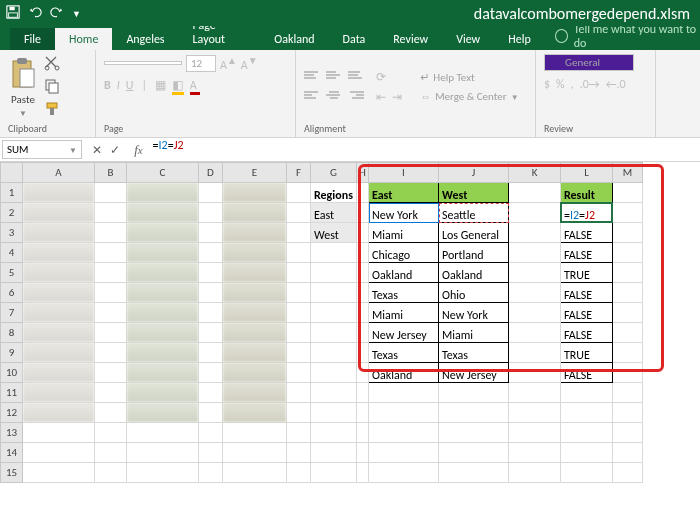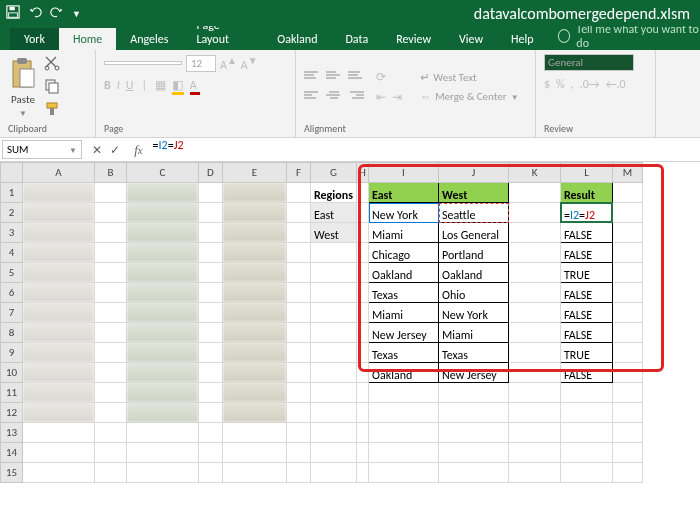--- a/index.html
+++ b/index.html
@@ -32,21 +32,21 @@
   .font-name { width: 78px; } .font-size { width: 30px; }
   .font-stack { display: flex; flex-direction: column; }
   
   .align-grid { display: flex; flex-direction: column; gap: 6px; color: #c0c0c0; }
   .align-row { display: flex; gap: 6px; align-items: center; }
   .align-ic { width: 16px; height: 12px; display:inline-flex; flex-direction:column; gap:1px; }
   .align-ic i { height:2px; background:#c0c0c0; display:block; }
   .wrap-merge { display: flex; flex-direction: column; gap: 6px; font-size: 11px; color: #a0a0a0; margin-left: 12px; }
   .wm-item { display:flex; gap:4px; align-items:center; }
   
-  .num-box { border:1px solid #c7c7c7; background:#14532d; padding:1px 3px; font-size:11px; color:#a6a6a6; width:90px; }
+  .num-box { border:1px solid #c7c7c7; background:#4c1d95; padding:1px 20px; font-size:11px; color:#a6a6a6; width:90px; }
   .num-row2 { display:flex; gap:6px; margin-top:6px; color:#c0c0c0; }
   
   .fx-bar { display: flex; align-items: stretch; border-bottom: 1px solid #d4d4d4; height: 24px; }
   .namebox { width: 80px; border: 1px solid #c7c7c7; margin: 2px; display: flex; align-items: center; padding: 0 4px; background: #fff; font-size: 11px; }
   .namebox .dd { margin-left: auto; color: #888; font-size: 8px; }
   .fx-btns { display: flex; align-items: center; gap: 8px; padding: 0 8px; color: #616161; }
   .fx-label { font-style: italic; font-family: "Times New Roman"; font-size: 13px; color: #666; padding: 0 6px; display:flex; align-items:center; }
   .formula-input { flex: 1; border: none; outline: none; font-size: 12px; padding: 0 4px; font-family: Calibri; }
   
   .sheet-area { position: relative; }
@@ -92,21 +92,21 @@
     <span><svg viewBox="0 0 16 16">
           <path d="M11 8 A5 5 0 1 0 8 13" fill="none" stroke="#fff" stroke-width="1.3"></path>
           <path d="M14 6 L11 8 L12 4 Z" fill="#fff"></path>
         </svg></span>
     <span style="font-size:9px">▼</span>
   </div>
   <div class="titletext">datavalcombomergedepend.xlsm</div>
 </div>
 
 <div class="ribbon-tabs">
-  <div class="ribbon-tab file">York</div>
+  <div class="ribbon-tab file">File</div>
   <div class="ribbon-tab active">Home</div>
   <div class="ribbon-tab">Angeles</div>
   <div class="ribbon-tab">Page Layout</div>
   <div class="ribbon-tab">Oakland</div>
   <div class="ribbon-tab">Data</div>
   <div class="ribbon-tab">Review</div>
   <div class="ribbon-tab">View</div>
   <div class="ribbon-tab">Help</div>
   <div class="tellme">
     <span class="bulb"></span>
@@ -203,21 +203,21 @@
               <i style="width:8px;margin-left:auto"></i>
               <i style="width:12px;margin-left:auto"></i>
             </span>
           <span style="margin-left:6px;color:#c0c0c0">⇤</span>
           <span style="color:#c0c0c0">⇥</span>
         </div>
       </div>
       <div class="wrap-merge">
         <div class="wm-item">
             <span>↵</span>
-            <span>West Text</span>
+            <span>Help Text</span>
           </div>
         <div class="wm-item">
             <span>⇔</span>
             <span>Merge &amp; Center</span>
             <span style="font-size:8px">▼</span>
           </div>
       </div>
     </div>
     <div class="ribbon-group-label">Alignment</div>
   </div>

